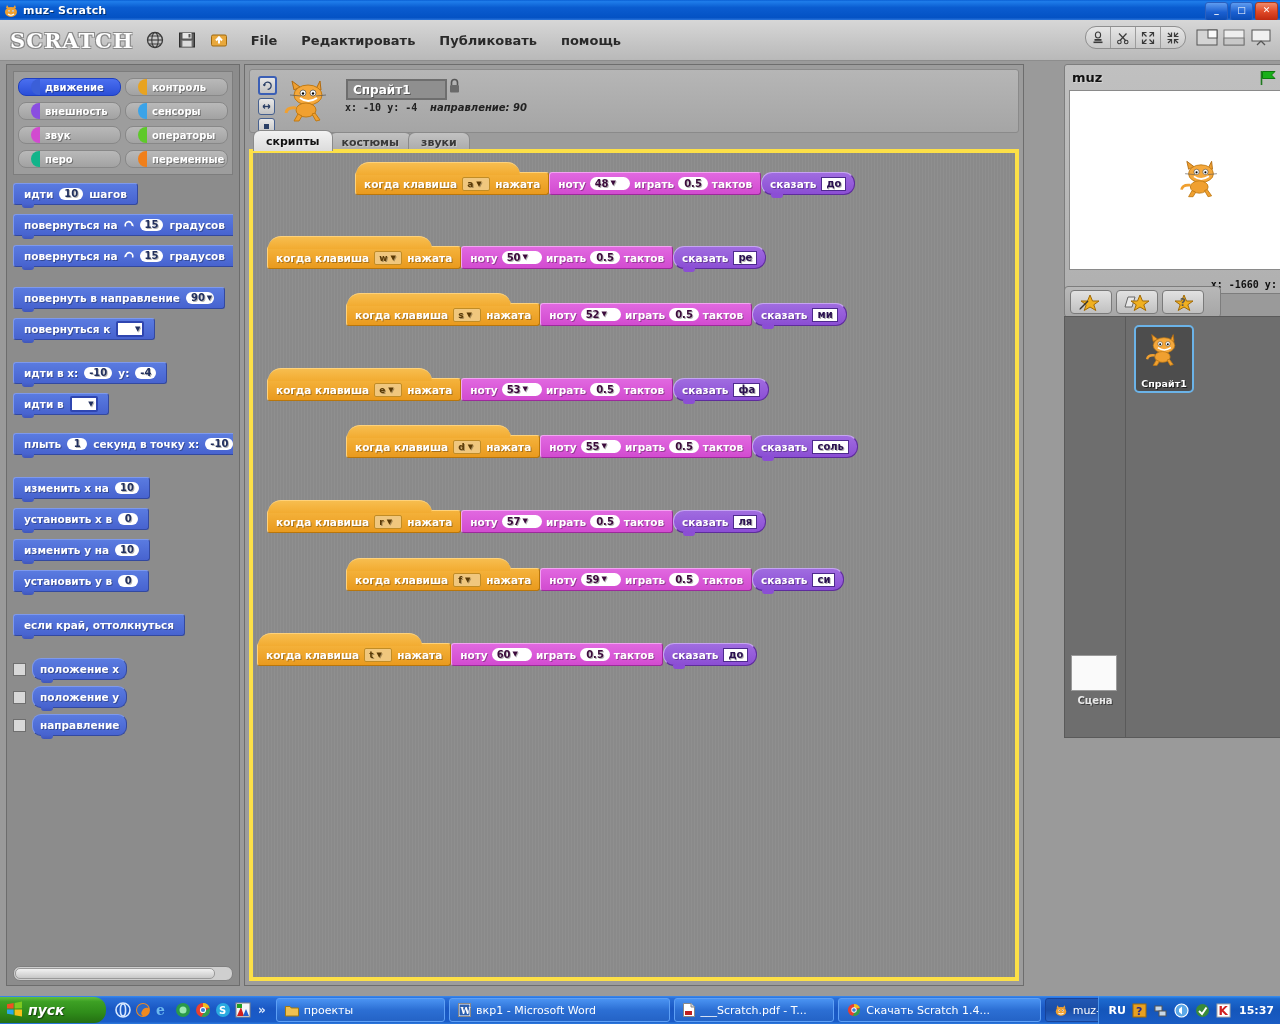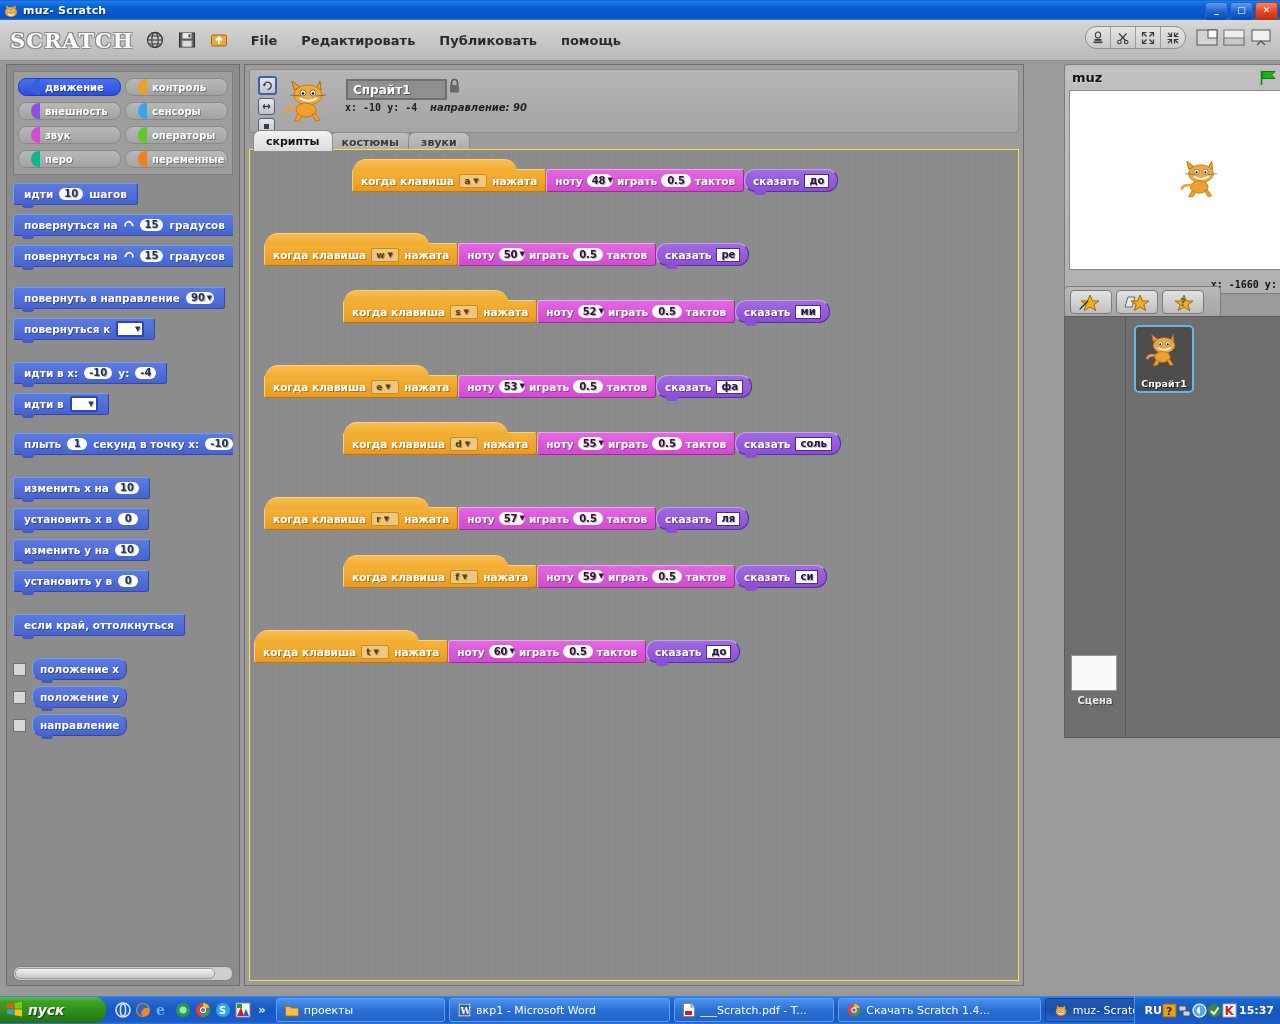--- a/index.html
+++ b/index.html
@@ -167,21 +167,21 @@
     font-size:11px;font-weight:bold;color:#3a3a3a;
     background:linear-gradient(to bottom,#c2c2c2,#aaaaaa);
     border:1px solid #8a8a8a;border-bottom:none;border-radius:7px 7px 0 0;
     margin-right:-4px;text-shadow:1px 1px 0 rgba(255,255,255,.25);
   }
   .tab.active{
     background:linear-gradient(to bottom,#f2f2f2,#dcdcdc);color:#111;height:20px;z-index:3;
   }
   #scriptarea{
     position:absolute;left:4px;top:84px;right:4px;bottom:4px;
-    background:#8a8a8a;border:1px solid #fde047;overflow:hidden;
+    background:#8a8a8a;border:4px solid #fde047;overflow:hidden;
   }
   
   #scriptarea:before{
     content:"";position:absolute;inset:0;
     background:repeating-linear-gradient(to right,rgba(255,255,255,.045) 0 1px,transparent 1px 3px);
     pointer-events:none;
   }
   .stack{position:absolute;}
   .hat{
     position:relative;display:inline-flex;align-items:center;
@@ -207,21 +207,21 @@
   .sound{
     position:relative;display:inline-flex;align-items:center;
     background:linear-gradient(to bottom,#e168e0,#d24bd0);
     border-top:1px solid #f3a4f2;border-left:1px solid #f3a4f2;
     border-bottom:1px solid #9c2a9b;border-right:1px solid #9c2a9b;
     border-radius:3px;padding:3px 8px;height:15px;
     color:#fff;font-size:10.5px;font-weight:bold;
     text-shadow:1px 1px 0 rgba(0,0,0,.3);white-space:nowrap;
   }
   .sound .ndrop{
-    background:#fff;color:#3b0a3b;border-radius:8px;padding:0 0 0 5px;
+    background:#fff;color:#3b0a3b;border-radius:8px;padding:0 14px 0 5px;
     font-size:10px;font-weight:bold;margin:0 4px;line-height:13px;
     display:inline-flex;align-items:center;gap:2px;
   }
   .sound .ndrop .arr{font-size:7px;}
   .sound .numf{
     background:#fff;color:#3b0a3b;border-radius:8px;padding:0 6px;
     font-size:10px;font-weight:bold;margin:0 4px;line-height:13px;display:inline-block;
   }
   .say{
     position:relative;display:inline-flex;align-items:center;
@@ -321,21 +321,21 @@
   .tbtask{
     height:22px;min-width:0;flex:0 1 auto;margin:0 2px;padding:0 8px;
     background:linear-gradient(to bottom,#4a93f2,#2c6fd4 50%,#2463c6);
     border:1px solid #5ea0f5;border-radius:3px;
     display:flex;align-items:center;gap:5px;
     color:#fff;font-size:11px;white-space:nowrap;overflow:hidden;
   }
   .tbtask.active{background:linear-gradient(to bottom,#2258b4,#1a4da6 50%,#2a66c8);border-color:#17439a;}
   .tbtask .tlabel{overflow:hidden;text-overflow:ellipsis;}
   #tray{
-    position:absolute;right:0;top:0;height:28px;display:flex;align-items:center;gap:0;
+    position:absolute;right:0;top:0;height:28px;display:flex;align-items:center;gap:6px;
     padding:0 6px 0 10px;
     background:linear-gradient(to bottom,#3d90ee 0%,#1c6ad0 10%,#1456bb 50%,#1a5cc4 100%);
     border-left:1px solid #4d93e8;
   }
   #lang{color:#fff;font-size:11px;font-weight:bold;}
   #clock{color:#fff;font-size:11px;font-weight:bold;margin-left:2px;}
   .trayico{width:15px;height:15px;}
 </style>
 </head>
 <body>

